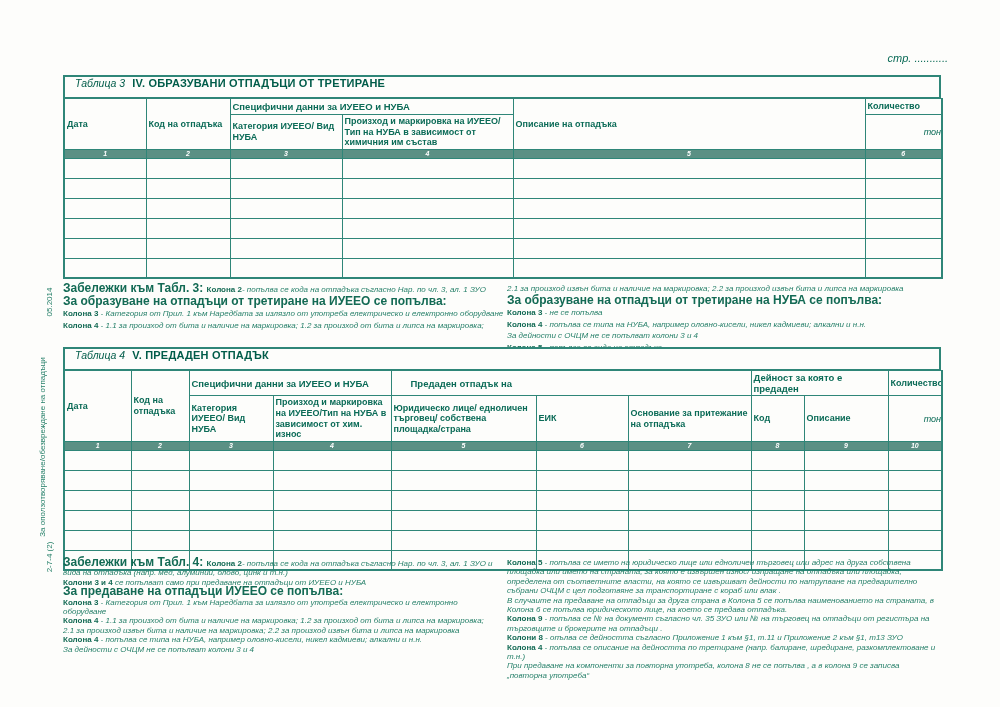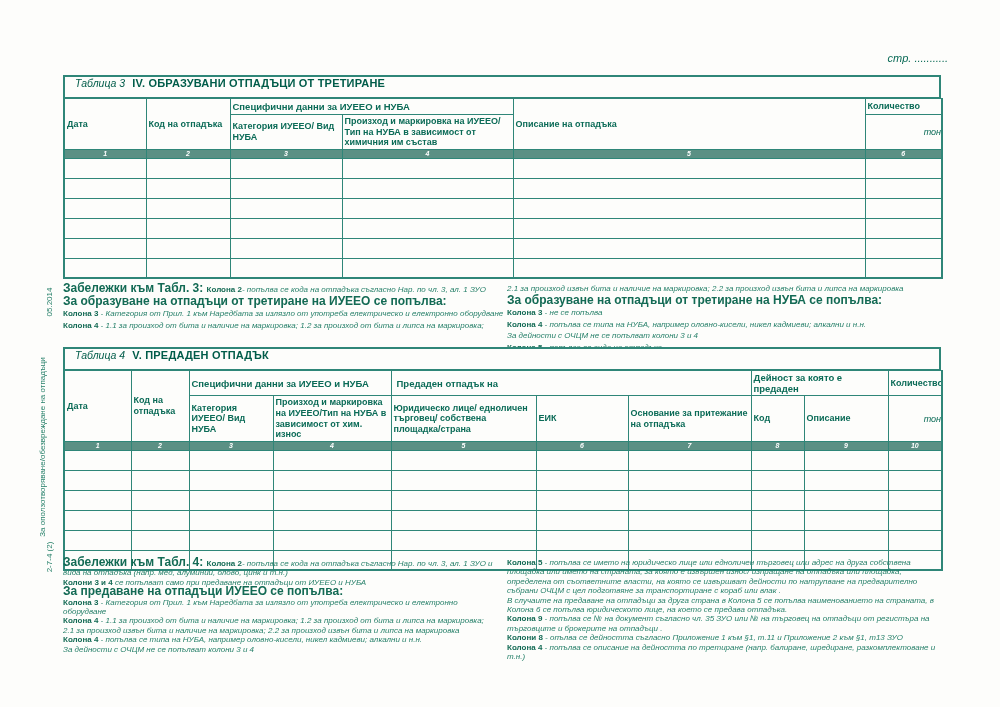--- a/index.html
+++ b/index.html
@@ -191,21 +191,21 @@
         <col style="width:123px">
           <col style="width:53px">
           <col style="width:84px">
         <col style="width:54px">
       </colgroup>
       <tbody>
         <tr class="hA">
           <td class="h" rowspan="2">Дата</td>
           <td class="h" rowspan="2">Код на отпадъка</td>
           <td class="h group" colspan="2">Специфични данни за ИУЕЕО и НУБА</td>
-          <td class="h group" colspan="3" style="text-align:left;padding-left:5px;">Предаден отпадък на</td>
+          <td class="h group" colspan="3" style="text-align:left;padding-left:19px;">Предаден отпадък на</td>
           <td class="h group" colspan="2">Дейност за която е предаден</td>
           <td class="h">Количество</td>
         </tr>
         <tr class="hB4">
           <td class="h">Категория ИУЕЕО/ Вид НУБА</td>
           <td class="h">Произход и маркировка на ИУЕЕО/Тип на НУБА в зависимост от хим. износ</td>
           <td class="h">Юридическо лице/ едноличен търговец/ собствена площадка/страна</td>
           <td class="h">ЕИК</td>
           <td class="h">Основание за притежание на отпадъка</td>
           <td class="h">Код</td>
@@ -312,16 +312,17 @@
         <div class="note-line"><span class="ni">2.1 за произход извън бита и наличие на маркировка; 2.2 за произход извън бита и липса на маркировка</span></div>
         <div class="note-line"><span class="nbi">Колона 4</span><span class="ni"> - попълва се типа на НУБА, например оловно-кисели, никел кадмиеви; алкални и н.н.</span></div>
         <div class="note-line"><span class="ni">За дейности с ОЧЦМ не се попълват колони 3 и 4</span></div>
       </div>
     <div class="ncol-r">
         <div class="note-line"><span class="nbi">Колона 5</span><span class="ni"> - попълва се името на юридическо лице или едноличен търговец или адрес на друга собствена площадка или името на страната, за която е извършен износ/ изпращане на отпадъка или площадка, определена от съответните власти, на която се извършват дейности по натрупване на предварително събрани ОЧЦМ с цел подготвяне за транспортиране с кораб или влак .</span></div>
         <div class="note-line"><span class="ni">В случаите на предаване на отпадъци за друга страна в Колона 5 се попълва наименованието на страната, в Колона 6 се попълва юридическото лице, на което се предава отпадъка.</span></div>
         <div class="note-line"><span class="nbi">Колона 9</span><span class="ni"> - попълва се № на документ съгласно чл. 35 ЗУО или № на търговец на отпадъци от регистъра на търговците и брокерите на отпадъци .</span></div>
         <div class="note-line"><span class="nbi">Колони 8</span><span class="ni"> - опълва се дейността съгласно Приложение 1 към §1, т.11 и Приложение 2 към §1, т13 ЗУО</span></div>
         <div class="note-line"><span class="nbi">Колона 4</span><span class="ni"> - попълва се описание на дейността по третиране (напр. балиране, шредиране, разкомплектоване и т.н.)</span></div>
+        <div class="note-line"><span class="ni">При предаване на компоненти за повторна употреба, колона 8 не се попълва , а в колона 9 се записва „повторна употреба“</span></div>
       </div>
   </div>
 
 </div>
 
 </body></html>

